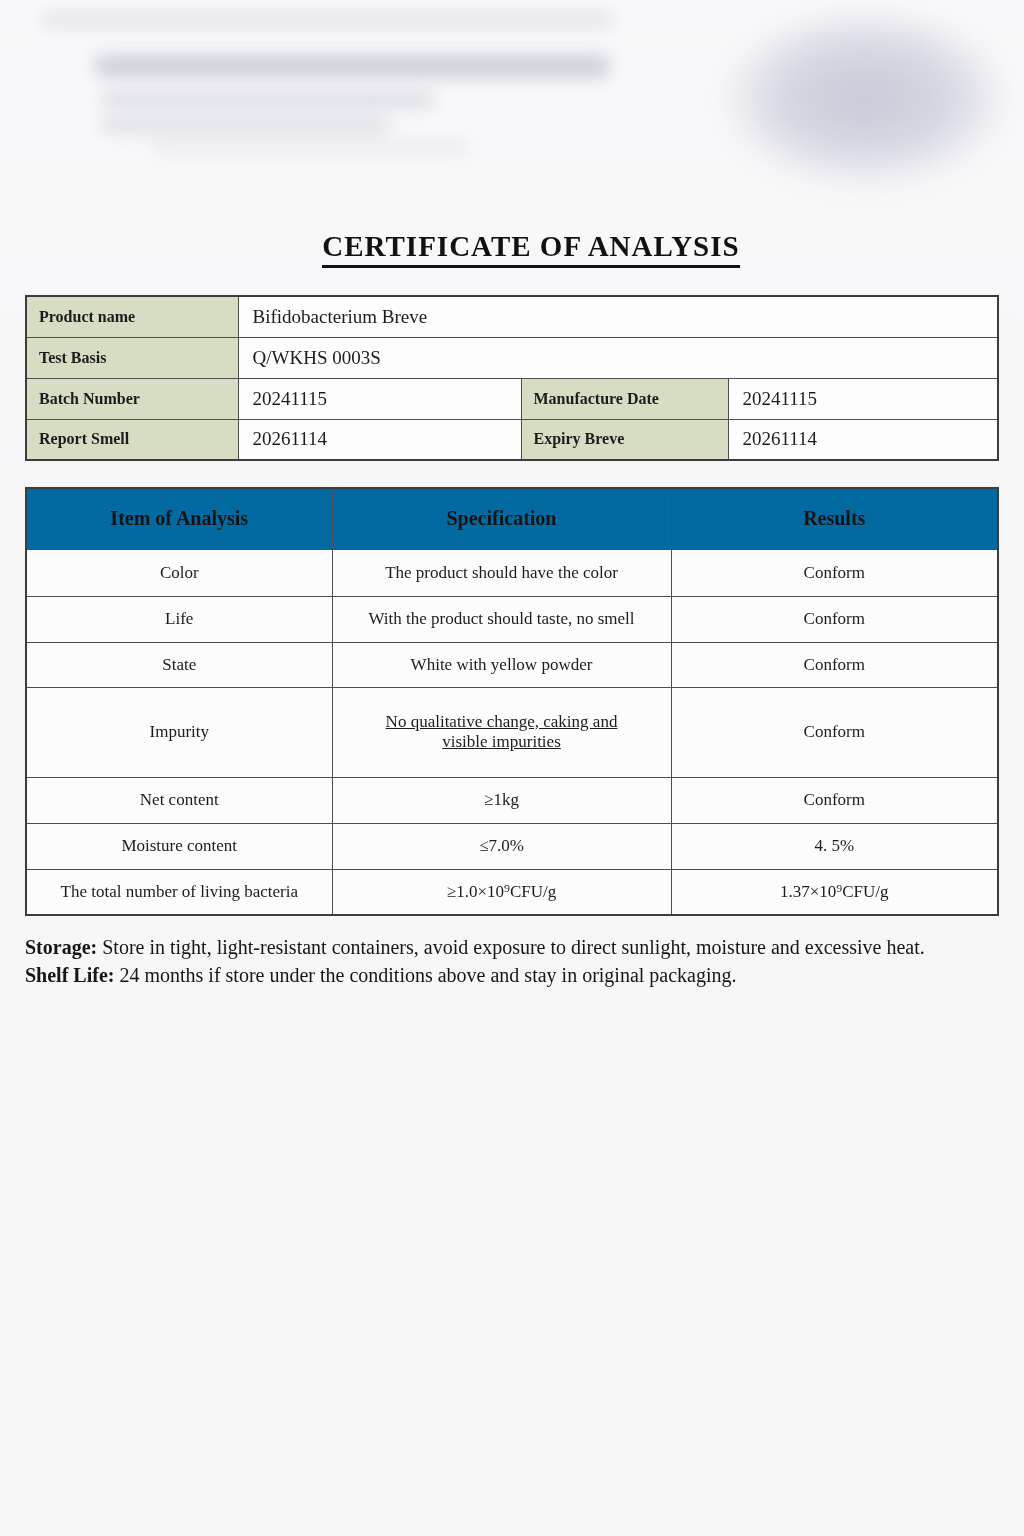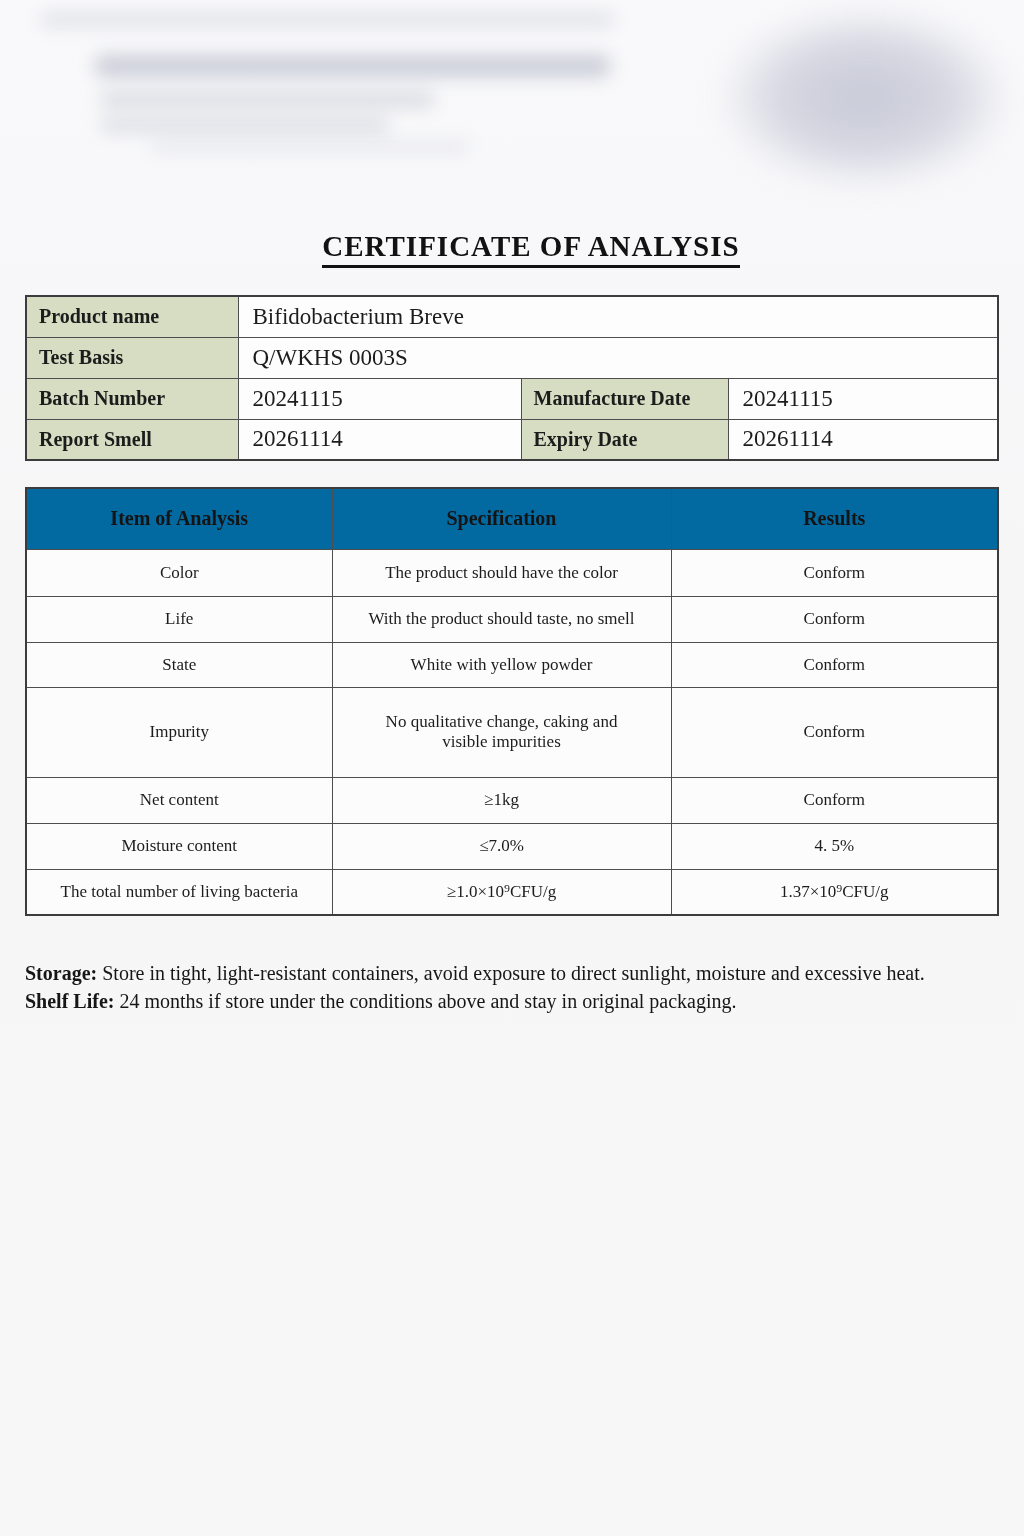--- a/index.html
+++ b/index.html
@@ -41,25 +41,25 @@
   }
 
   
   table { border-collapse: collapse; table-layout: fixed; background: #fdfdfe; }
   td, th { border: 1px solid #4e4e50; overflow: hidden; }
 
   .info-table {
     position: absolute; left: 25px; top: 295px; width: 972px;
     border: 2px solid #3c3c3e;
   }
-  .info-table td { height: 41px; font-size: 23px; vertical-align: middle; }
+  .info-table td { height: 41px; font-size: 19px; vertical-align: middle; }
   .info-table td.lbl {
     background: #d6ddc2;
     font-weight: bold;
-    font-size: 20px;
+    font-size: 16px;
     padding-left: 12px;
   }
   .info-table td.val { padding-left: 14px; background: #fdfdfe; }
 
   .analysis-table {
     position: absolute; left: 25px; top: 487px; width: 972px;
     border: 2px solid #3c3c3e;
   }
   .analysis-table th {
     background: #0369a1;
@@ -81,21 +81,21 @@
   .analysis-table tr.r2 td { height: 46px; }
   .analysis-table tr.r3 td { height: 45px; }
   .analysis-table tr.r4 td { height: 90px; }
   .analysis-table tr.r5 td { height: 46px; text-align: center; }
   .analysis-table tr.r6 td { height: 46px; }
   .analysis-table tr.r7 td { height: 46px; }
   .analysis-table tr.r8 td { height: 46px; }
 
   
   .notes {
-    position: absolute; left: 25px; top: 960px; width: 972px;
+    position: absolute; left: 25px; top: 934px; width: 972px;
     font-size: 20px;
     line-height: 27px;
     text-align: justify;
     color: #161616;
   }
   .notes .para { margin-bottom: 1px; }
   .notes b { font-weight: bold; }
 </style>
 </head>
 <body>
@@ -131,21 +131,21 @@
     </tr>
     <tr>
       <td class="lbl">Batch Number</td>
       <td class="val">20241115</td>
       <td class="lbl">Manufacture Date</td>
       <td class="val">20241115</td>
     </tr>
     <tr>
       <td class="lbl">Report Smell</td>
       <td class="val">20261114</td>
-      <td class="lbl">Expiry Date</td>
+      <td class="lbl">Expiry Breve</td>
       <td class="val">20261114</td>
     </tr>
   </tbody>
     </table>
 
   <table class="analysis-table">
     <colgroup>
         <col style="width:306px">
         <col style="width:339px">
         <col style="width:125px">
@@ -168,21 +168,21 @@
       <td>With the product should taste, no smell</td>
       <td colspan="3">Conform</td>
     </tr>
     <tr class="r3">
       <td>State</td>
       <td>White with yellow powder</td>
       <td colspan="3">Conform</td>
     </tr>
     <tr class="r4">
       <td>Impurity</td>
-      <td style="padding:8px 40px;">No qualitative change, caking and visible impurities</td>
+      <td style="padding:8px 40px;text-decoration:underline;">No qualitative change, caking and visible impurities</td>
       <td colspan="3">Conform</td>
     </tr>
     <tr class="r5">
       <td>Net content</td>
       <td>≥1kg</td>
       <td colspan="3">Conform</td>
     </tr>
     <tr class="r6">
       <td>Moisture content</td>
       <td>≤7.0%</td>

